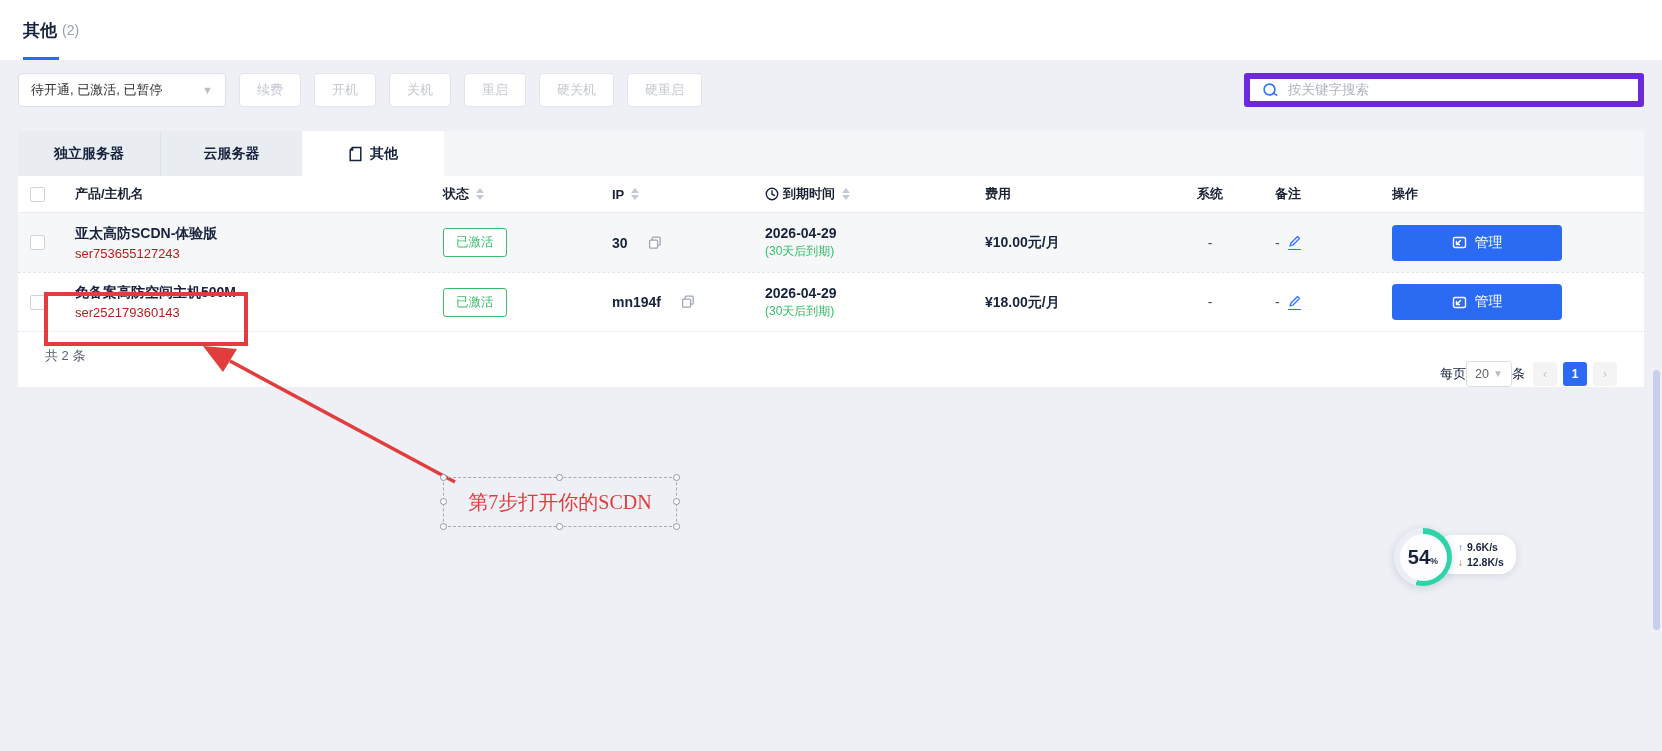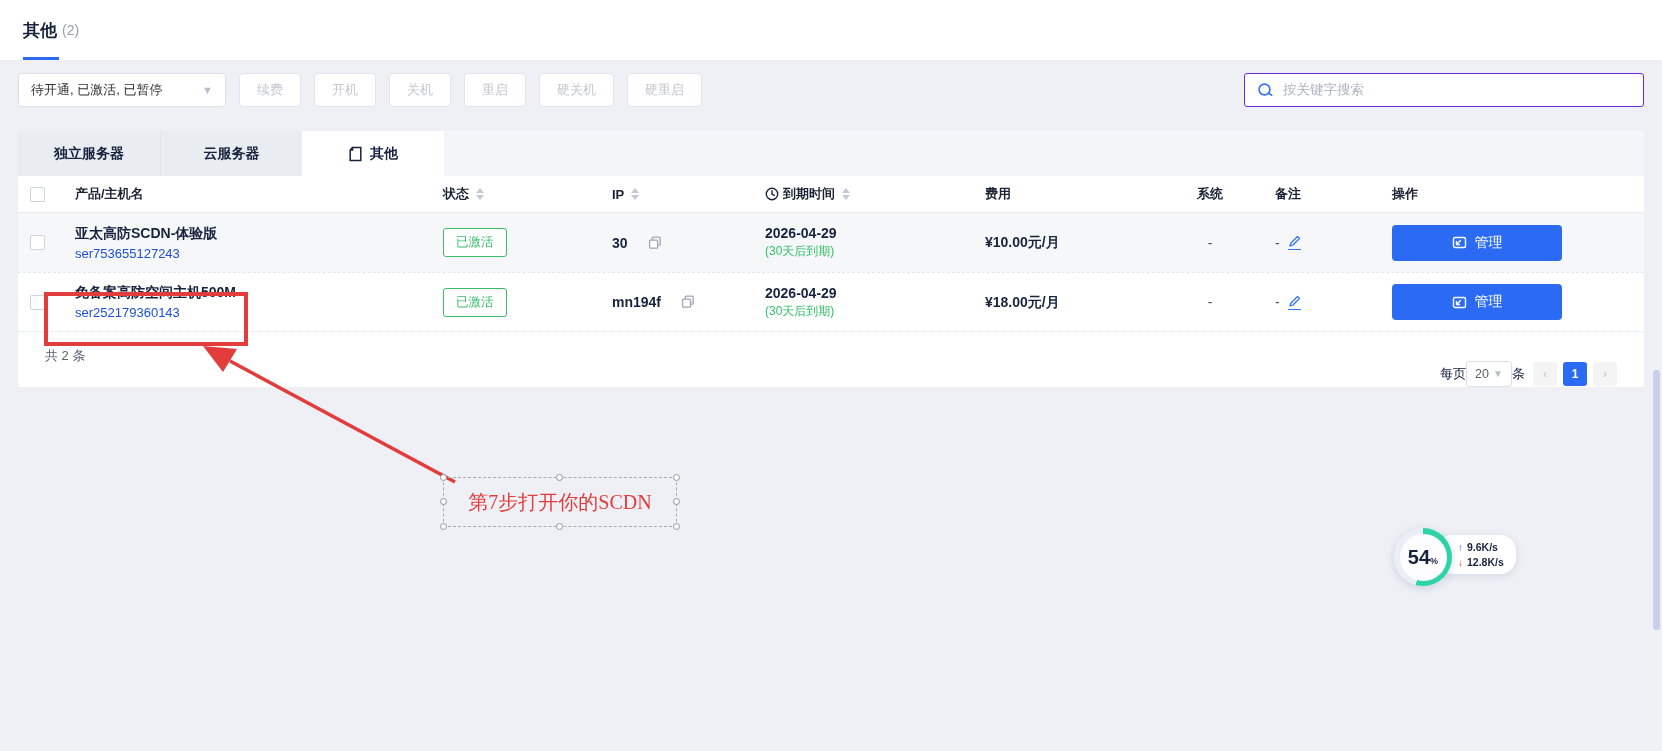--- a/index.html
+++ b/index.html
@@ -16,21 +16,21 @@
   .topbar .title { font-size:17px; font-weight:bold; color:#17233d; }
   .topbar .count { font-size:14px; color:#98a0ac; margin-left:5px; }
   .topbar .underline { position:absolute; left:23px; bottom:0; width:36px; height:3px; background:#2b6bf3; }
   
   .content { padding:0 18px; }
   .notice { margin-top:12px; background:#dbe8fb; border-radius:2px; padding:10px 16px 12px; color:#2e5ab5; font-size:13.5px; line-height:21px; }
   .toolbar { margin-top:13px; display:flex; align-items:center; }
   .filter-select { width:208px; height:34px; background:#fff; border:1px solid #dcdfe6; border-radius:4px; display:flex; align-items:center; padding:0 12px; font-size:13px; color:#303133; }
   .filter-select .caret { margin-left:auto; color:#b9bfca; font-size:11px; }
   .tb-btn { height:34px; margin-left:13px; padding:0 17px; background:#fff; border:1px solid #e2e5ec; border-radius:4px; font-size:13px; color:#c3c7cf; display:flex; align-items:center; }
-  .search-box { margin-left:auto; width:400px; height:34px; background:#fff; border:1px solid #6d28d9; border-radius:3px; display:flex; align-items:center; padding:0 12px; }
+  .search-box { margin-left:auto; width:400px; height:34px; background:#fff; border:6px solid #6d28d9; border-radius:3px; display:flex; align-items:center; padding:0 12px; }
   .search-box .ph { font-size:13.5px; color:#adb3bf; margin-left:9px; }
   
   .panel { margin-top:24px; background:#fff; }
   .tabbar { height:45px; display:flex; background:#f3f5f9; }
   .tab { width:142px; display:flex; align-items:center; justify-content:center; font-size:14px; font-weight:bold; color:#17233d; background:#e9edf2; }
   .tab + .tab { border-left:1px solid #dfe3ea; }
   .tab.active { background:#fff; border-left:none; gap:7px; }
   .tabbar .tab-rest { flex:1; background:#f3f5f9; }
   
   .thead { display:flex; align-items:center; height:37px; border-bottom:1px solid #e9ecf2; font-size:13px; font-weight:bold; color:#1a2233; }
@@ -46,21 +46,21 @@
   .col-system  { flex:0 0 90px; text-align:center; }
   .col-remark  { flex:0 0 120px; padding-left:20px; }
   .col-action  { flex:1; padding-left:17px; }
   .checkbox { width:15px; height:15px; border:1px solid #cfd3dc; border-radius:2px; background:#fff; }
   .hdr-label { display:inline-flex; align-items:center; gap:4px; }
   .sort { display:inline-flex; flex-direction:column; line-height:0; margin-left:3px; }
   .sort i { border-left:4px solid transparent; border-right:4px solid transparent; display:block; }
   .sort .up { border-bottom:5px solid #c5c9d4; margin-bottom:2px; }
   .sort .dn { border-top:5px solid #c5c9d4; }
   .prod-name { font-size:14px; font-weight:bold; color:#17233d; }
-  .prod-id { font-size:13px; color:#1d4ed8; margin-top:3px; }
+  .prod-id { font-size:13px; color:#b91c1c; margin-top:3px; }
   .badge { display:inline-block; border:1px solid #3bbd6a; color:#3bbd6a; font-size:12.5px; padding:5px 12px; border-radius:3px; background:#fff; }
   .ip-val { font-size:14px; font-weight:bold; color:#17233d; display:inline-flex; align-items:center; gap:20px;text-align:right; }
   .expire-date { font-size:14px; font-weight:bold; color:#17233d; }
   .expire-note { font-size:12px; color:#31bf66; margin-top:2px; }
   .fee { font-size:14px; font-weight:bold; color:#17233d; }
   .dash { font-size:14px; color:#4a5160; }
   .remark-cell { display:inline-flex; align-items:center; gap:8px; }
   .edit-link { display:inline-flex; border-bottom:1px solid #3370ff; padding-bottom:1px; }
   .manage-btn { width:170px; height:36px; background:#2b6bf3; color:#fff; border:none; border-radius:4px; font-size:14px; display:flex; align-items:center; justify-content:center; gap:8px; }
   

